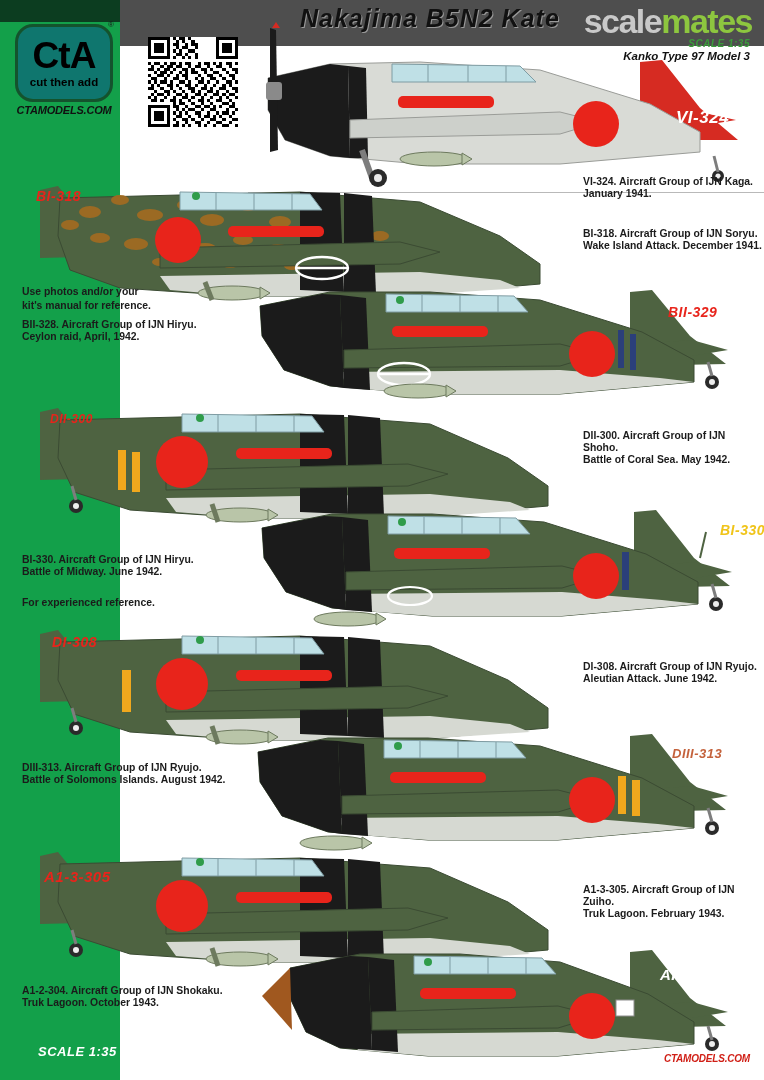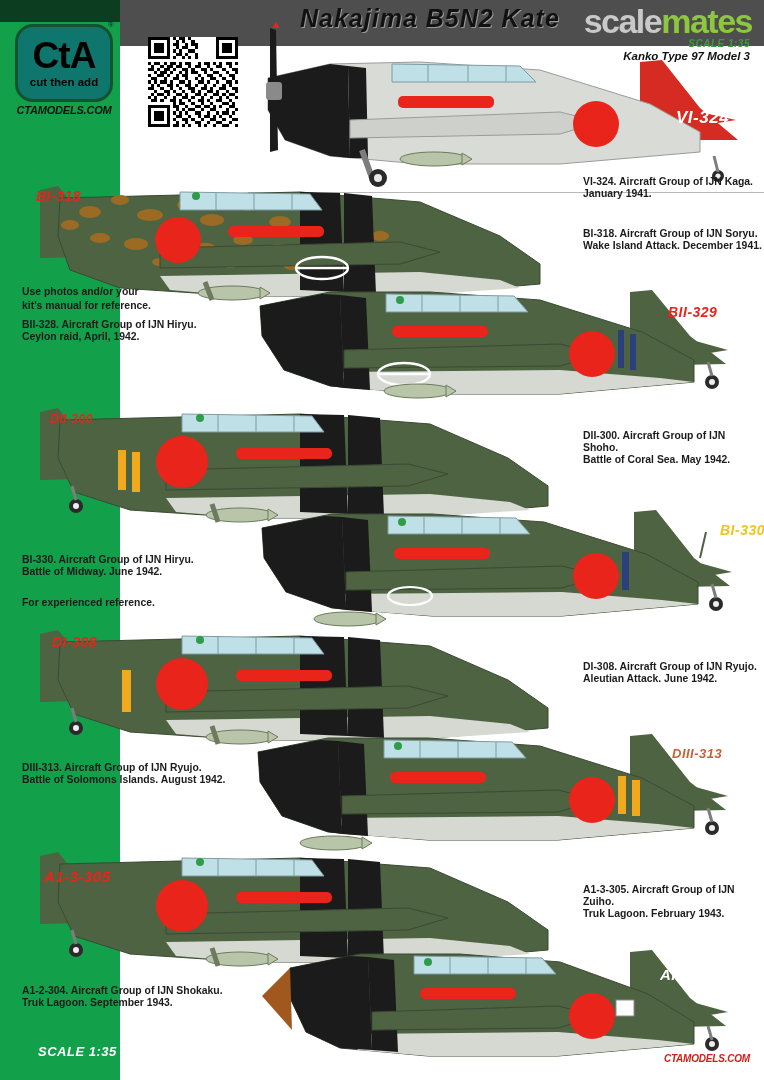--- a/index.html
+++ b/index.html
@@ -664,19 +664,19 @@
     <div>Battle of Solomons Islands. August 1942.</div>
   </div>
 
   <div class="cap right" style="top:884px;">
     <div>A1-3-305. Aircraft Group of IJN Zuiho.</div>
     <div>Truk Lagoon. February 1943.</div>
   </div>
 
   <div class="cap left" style="top:985px;">
     <div>A1-2-304. Aircraft Group of IJN Shokaku.</div>
-    <div>Truk Lagoon. September 1943.</div>
+    <div>Truk Lagoon. October 1943.</div>
   </div>
 
   <div class="footscale">SCALE 1:35</div>
   <div class="footurl">CTAMODELS.COM</div>
 
 </div>
 
 </body></html>

